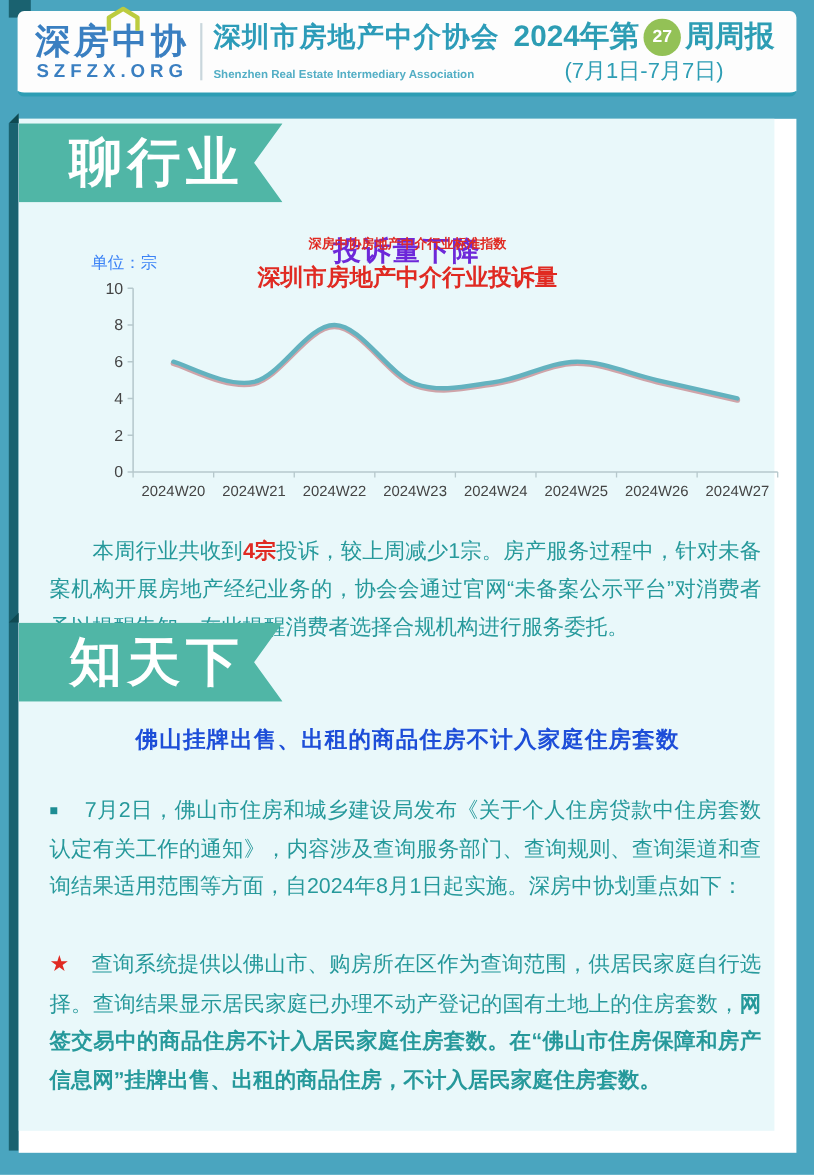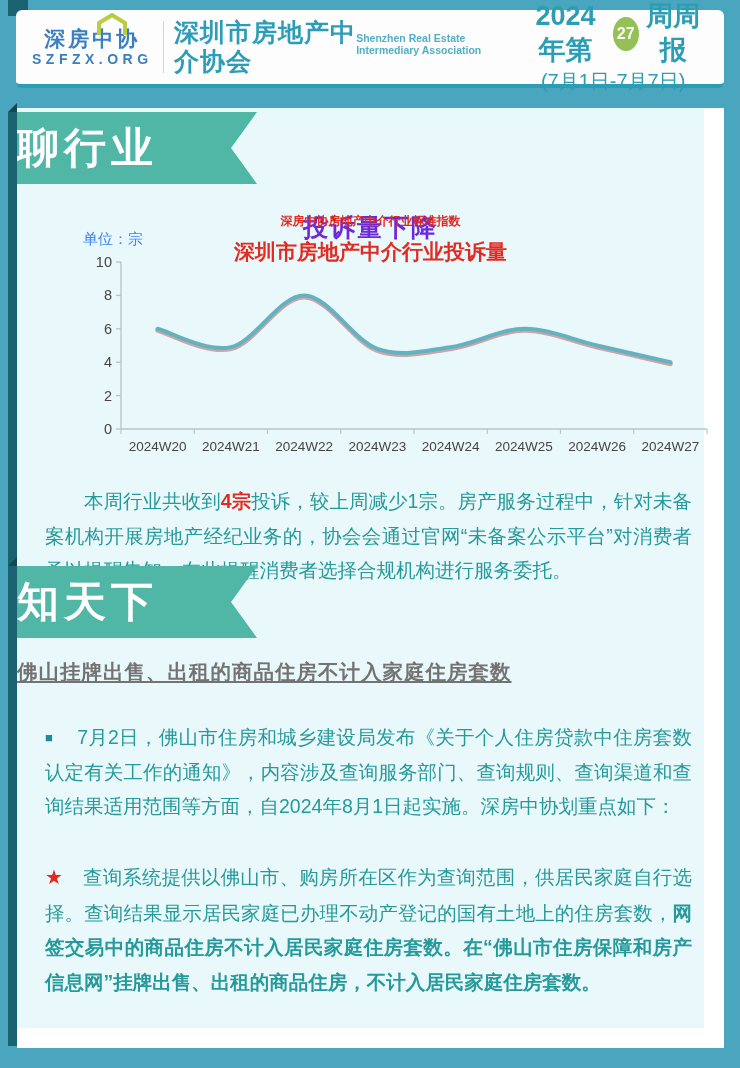--- a/index.html
+++ b/index.html
@@ -11,46 +11,46 @@
   
   .corner-accent{position:absolute;left:8px;top:0;width:20px;height:16px;background:#1a6270;}
   .header-card{
     position:absolute;left:16px;top:10px;width:708px;height:78px;background:#fdfdfd;
     border-radius:6px;border-bottom:4px solid #2d9db4;
     display:flex;align-items:center;justify-content:space-between;
     padding:0 16px;box-sizing:border-box;
   }
   .logo-group{display:flex;align-items:center;gap:10px;}
   .logo-left{display:flex;flex-direction:column;align-items:center;line-height:1;position:relative;}
-  .logo-cn{font-size:21px;font-weight:700;color:#3a7fc1;letter-spacing:3px;}
-  .logo-url{font-size:14px;font-weight:700;color:#3a7fc1;letter-spacing:4.5px;margin-top:3px;}
+  .logo-cn{font-size:32px;font-weight:700;color:#3a7fc1;letter-spacing:3px;}
+  .logo-url{font-size:17px;font-weight:700;color:#3a7fc1;letter-spacing:4.5px;margin-top:3px;}
   .house-icon{position:absolute;top:-15px;left:63px;width:34px;height:22px;}
   .logo-divider{width:2px;height:52px;background:#c9d6dc;}
-  .org-block{display:flex;flex-direction:row;line-height:1.15;}
+  .org-block{display:flex;flex-direction:column;line-height:1.15;}
   .org-cn{font-size:25px;font-weight:700;color:#2d9cb9;letter-spacing:1px;}
   .org-en{font-size:10.5px;font-weight:700;color:#53aec5;margin-top:14px;}
   .issue-block{text-align:center;color:#2d9db4;line-height:1.25;padding-right:4px;}
   .issue-line1{font-size:27px;font-weight:700;display:flex;align-items:center;gap:4px;justify-content:center;}
   .issue-circle{
     display:inline-flex;align-items:center;justify-content:center;
     width:34px;height:34px;border-radius:50%;background:#93c156;color:#fff;
     font-size:16px;font-weight:700;
   }
   .issue-line2{font-size:20px;font-weight:500;margin-top:2px;}
   
   .spine{position:absolute;left:8px;top:112px;width:9px;height:934px;background:#1a6270;}
   .main-card{
     position:absolute;left:17px;top:108px;width:707px;height:940px;background:#ffffff;
   }
   .inner-panel{position:absolute;left:0;top:0;right:20px;bottom:20px;background:#e9f8fa;}
   .ribbon{
     position:absolute;left:0;width:240px;height:72px;background:#50b6a6;
     clip-path:polygon(0 0,100% 0,calc(100% - 26px) 50%,100% 100%,0 100%);
-    display:flex;align-items:center;box-sizing:border-box;
-    color:#fff;font-size:42px;font-weight:700;letter-spacing:5px;
+    display:flex;align-items:center;padding-left:46px;box-sizing:border-box;
+    color:#fff;font-size:48px;font-weight:700;letter-spacing:5px;
   }
   .ribbon-fold{
     position:absolute;left:-9px;width:0;height:0;
     border-left:9px solid transparent;border-bottom:9px solid #0f4a52;
   }
   .ribbon1{top:4px;} .fold1{top:-5px;left:-9px;}
   .ribbon2{top:458px;} 
   .chart-title{position:absolute;top:64px;left:0;width:100%;text-align:center;
     font-size:25px;font-weight:700;color:#6d28d9;letter-spacing:2px;margin-top:39px;}
   .legend1{position:absolute;top:105px;left:0;width:100%;text-align:center;
@@ -58,22 +58,22 @@
   .legend2{position:absolute;top:130px;left:0;width:100%;text-align:center;
     font-size:21px;font-weight:700;color:#e02a22;}
   .unit-label{position:absolute;top:122px;left:66px;font-size:15px;color:#3b82f6;}
   .chart-svg{position:absolute;left:56px;top:148px;}
   .para{
     position:absolute;left:28px;right:32px;color:#26999b;
     font-size:19.5px;line-height:1.78;text-align:justify;font-weight:500;
   }
   .para1{top:336px;text-indent:2em;margin-top:40px;}
   .red-text{color:#e02a22;font-weight:700;}
-  .subtitle{position:absolute;top:550px;left:0;width:100%;text-align:left;
-    font-size:20.5px;font-weight:700;color:#737373;letter-spacing:1px;text-decoration:underline;}
+  .subtitle{position:absolute;top:550px;left:0;width:100%;text-align:center;
+    font-size:20.5px;font-weight:700;color:#1d4ed8;letter-spacing:1px;}
   .para2{top:612px;}
   .para3{top:752px;}
   .bullet-square{font-size:13px;margin-right:24px;vertical-align:2px;color:#1d8d93;}
   .star{color:#e02a22;font-size:20px;margin-right:20px;}
   .bold-teal{font-weight:700;}
 </style>
 </head>
 <body>
 
 <div class="corner-accent"></div>

